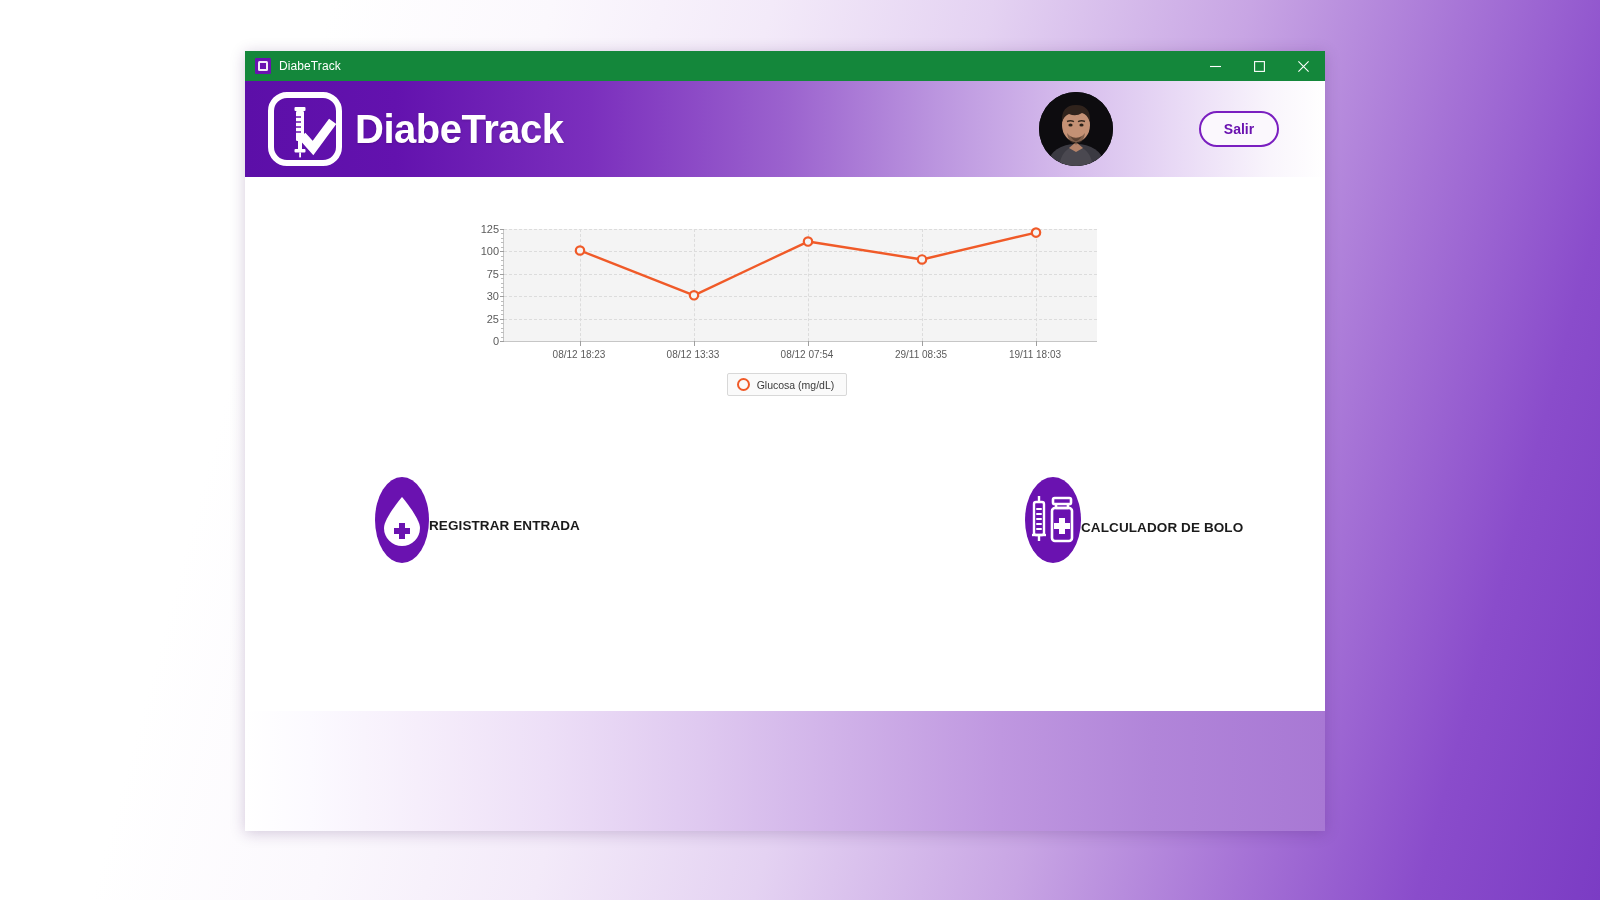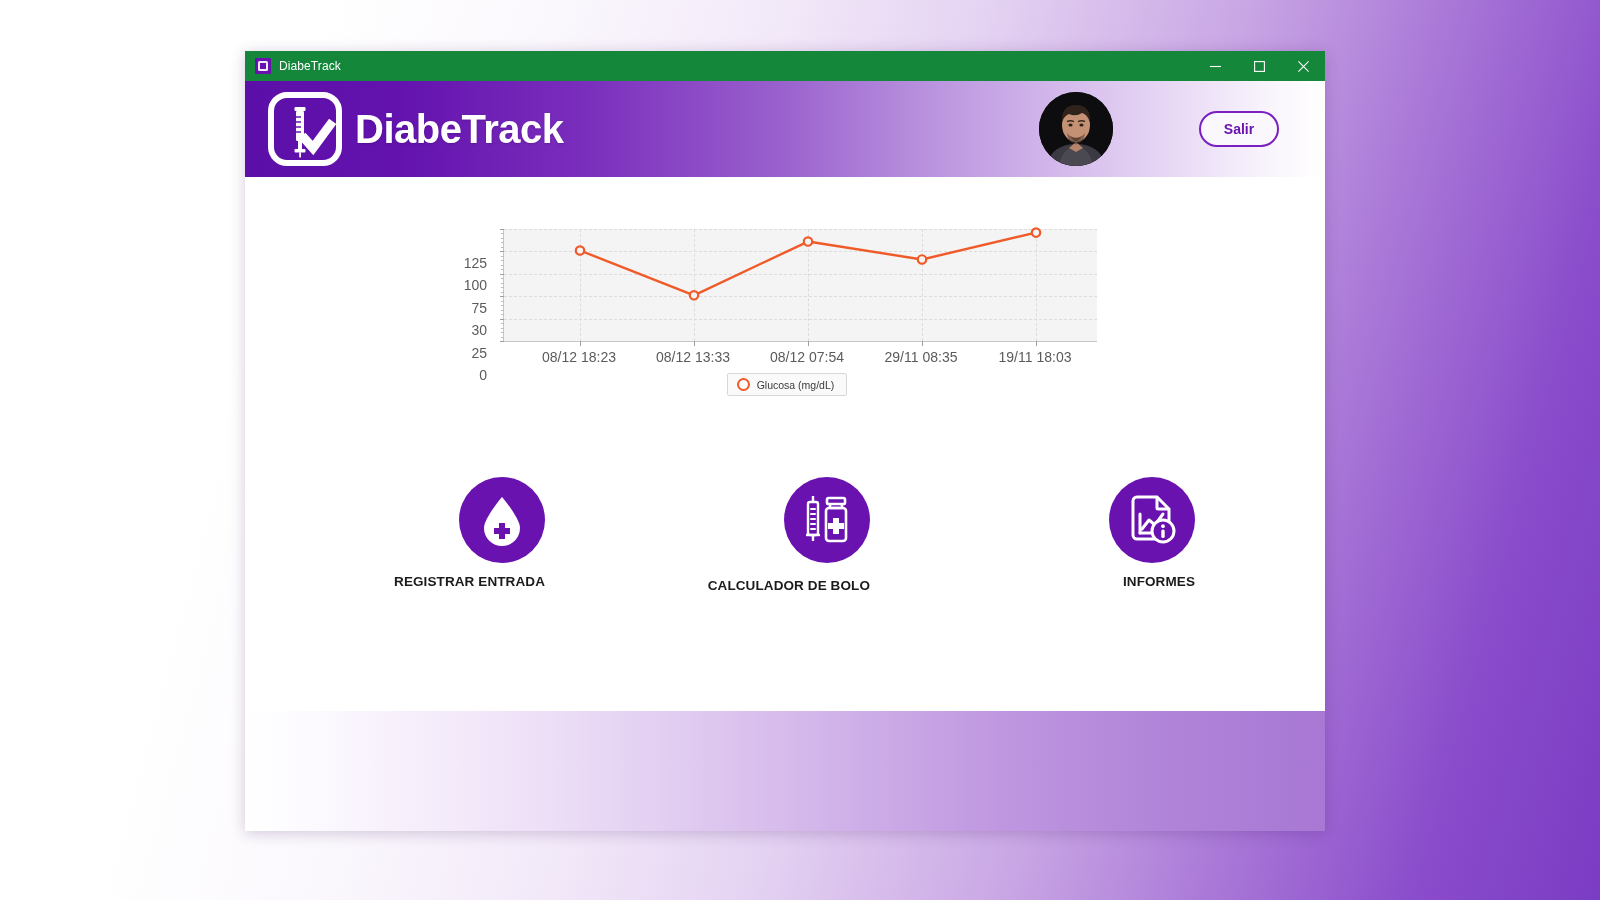--- a/index.html
+++ b/index.html
@@ -123,25 +123,24 @@
     position: absolute;
     left: 232px; top: 52px;
     width: 620px;
   }
   .chart-area { position: relative; height: 122px; }
   .ylabels {
     position: absolute; left: 0; top: 0;
     width: 22px; height: 112px;
   }
   .ylabels span {
-    position: absolute; right: 12px;
-    font-size: 14px; color: #5b5b5b;
+    position: absolute; right: 0;
+    font-size: 11px; color: #5b5b5b;
     transform: translateY(-50%);
     line-height: 1;
-    margin-top: 34px;
   }
   .plot {
     position: absolute;
     left: 26px; top: 0;
     right: 0; height: 112px;
     background: #f4f4f4;
     border-left: 1px solid #c6c6c6;
     border-bottom: 1px solid #c6c6c6;
   }
   .gridline {
@@ -160,21 +159,21 @@
   .xtick {
     position: absolute; top: 112px;
     height: 5px; border-left: 1px solid #9e9e9e;
   }
   .series-svg { position: absolute; left: 0; top: 0; overflow: visible; }
   .xlabels {
     position: absolute; left: 26px; right: 0; top: 120px; height: 14px;
   }
   .xlabels span {
     position: absolute;
-    font-size: 14px; color: #5b5b5b;
+    font-size: 10px; color: #5b5b5b;
     transform: translateX(-50%);
     white-space: nowrap;
     text-align: center;
   }
   .legend {
     margin: 22px auto 0;
     width: fit-content;
     border: 1px solid #d8d8d8;
     background: #fafafa;
     padding: 4px 12px 4px 9px;
@@ -193,21 +192,21 @@
   
   .tiles {
     position: absolute;
     left: 0; right: 0; top: 300px;
     display: flex;
     padding: 0 130px;
     justify-content: space-between;
   }
   .tile {
     width: 170px;
-    display: flex; flex-direction: column; align-items: flex-end;
+    display: flex; flex-direction: row; align-items: center;
     cursor: pointer;
   }
   .tile-circle {
     width: 86px; height: 86px;
     border-radius: 50%;
     background: #6a12b0;
     display: flex; align-items: center; justify-content: center;
   }
   .tile-circle svg { display: block; }
   .tile-label {
@@ -427,34 +426,19 @@
               <rect x="28" y="6" width="18" height="6" rx="1.6"></rect>
               <path d="M31 12 v4 h12 v-4"></path>
               <rect x="27" y="16" width="20" height="33" rx="3"></rect>
             </g>
             <path d="M34 26 h6 v5 h5 v6 h-5 v5 h-6 v-5 h-5 v-6 h5 z" fill="#ffffff"></path>
           </svg>
         </div>
         <div class="tile-label">CALCULADOR DE BOLO</div>
       </div>
 
-      <div class="tile">
-        <div class="tile-circle">
-          <svg width="54" height="54" viewBox="0 0 54 54">
-            <path d="M8 8 a4 4 0 0 1 4-4 h20 l12 12 v26 a4 4 0 0 1 -4 4 h-28 a4 4 0 0 1 -4 -4 z" fill="none" stroke="#ffffff" stroke-width="3"></path>
-            <path d="M32 4 v11 a1 1 0 0 0 1 1 h11" fill="none" stroke="#ffffff" stroke-width="3"></path>
-            <path d="M15 40 v-19" fill="none" stroke="#ffffff" stroke-width="3" stroke-linecap="round"></path>
-            <path d="M15 40 h22" fill="none" stroke="#ffffff" stroke-width="3" stroke-linecap="round"></path>
-            <path d="M17 36 l7 -9 l6 5 l8 -11" fill="none" stroke="#ffffff" stroke-width="3" stroke-linejoin="round" stroke-linecap="round"></path>
-            <circle cx="38" cy="38" r="11" fill="#6a12b0" stroke="#ffffff" stroke-width="3"></circle>
-            <circle cx="38" cy="33.2" r="1.9" fill="#ffffff"></circle>
-            <rect x="36.3" y="36.5" width="3.4" height="8.5" rx="1.5" fill="#ffffff"></rect>
-          </svg>
-        </div>
-        <div class="tile-label">INFORMES</div>
-      </div>
 
 
     </div>
   </div>
 
   <div class="window-footer"></div>
 </div>
 
 </body></html>

